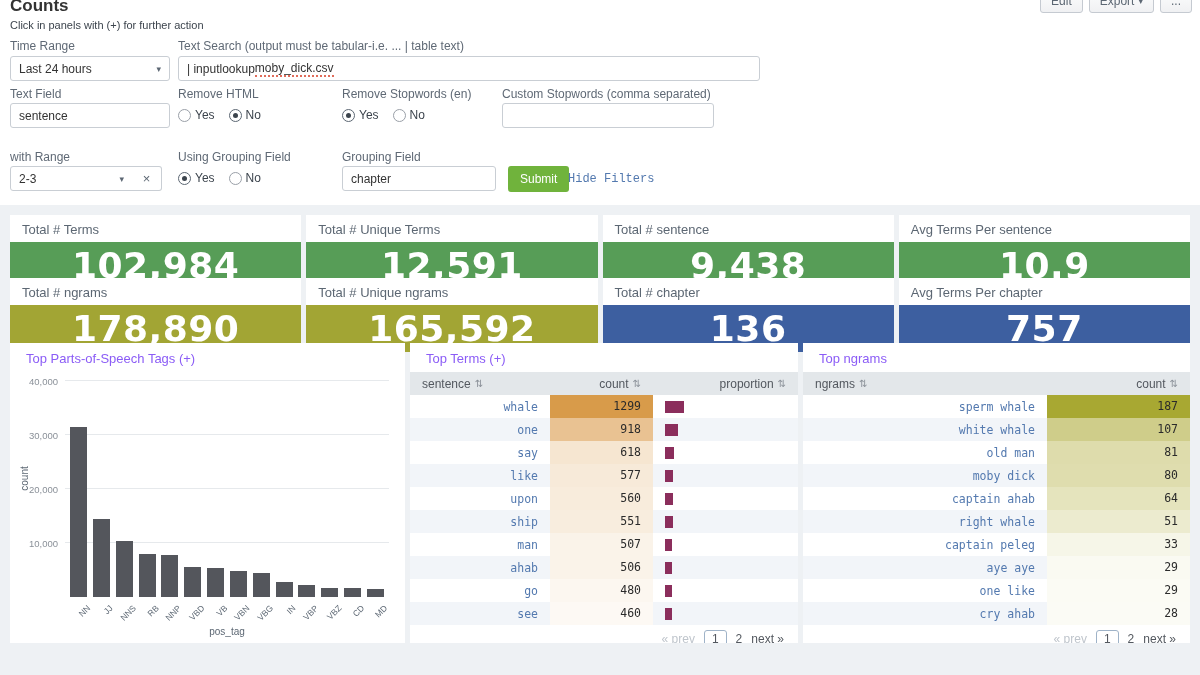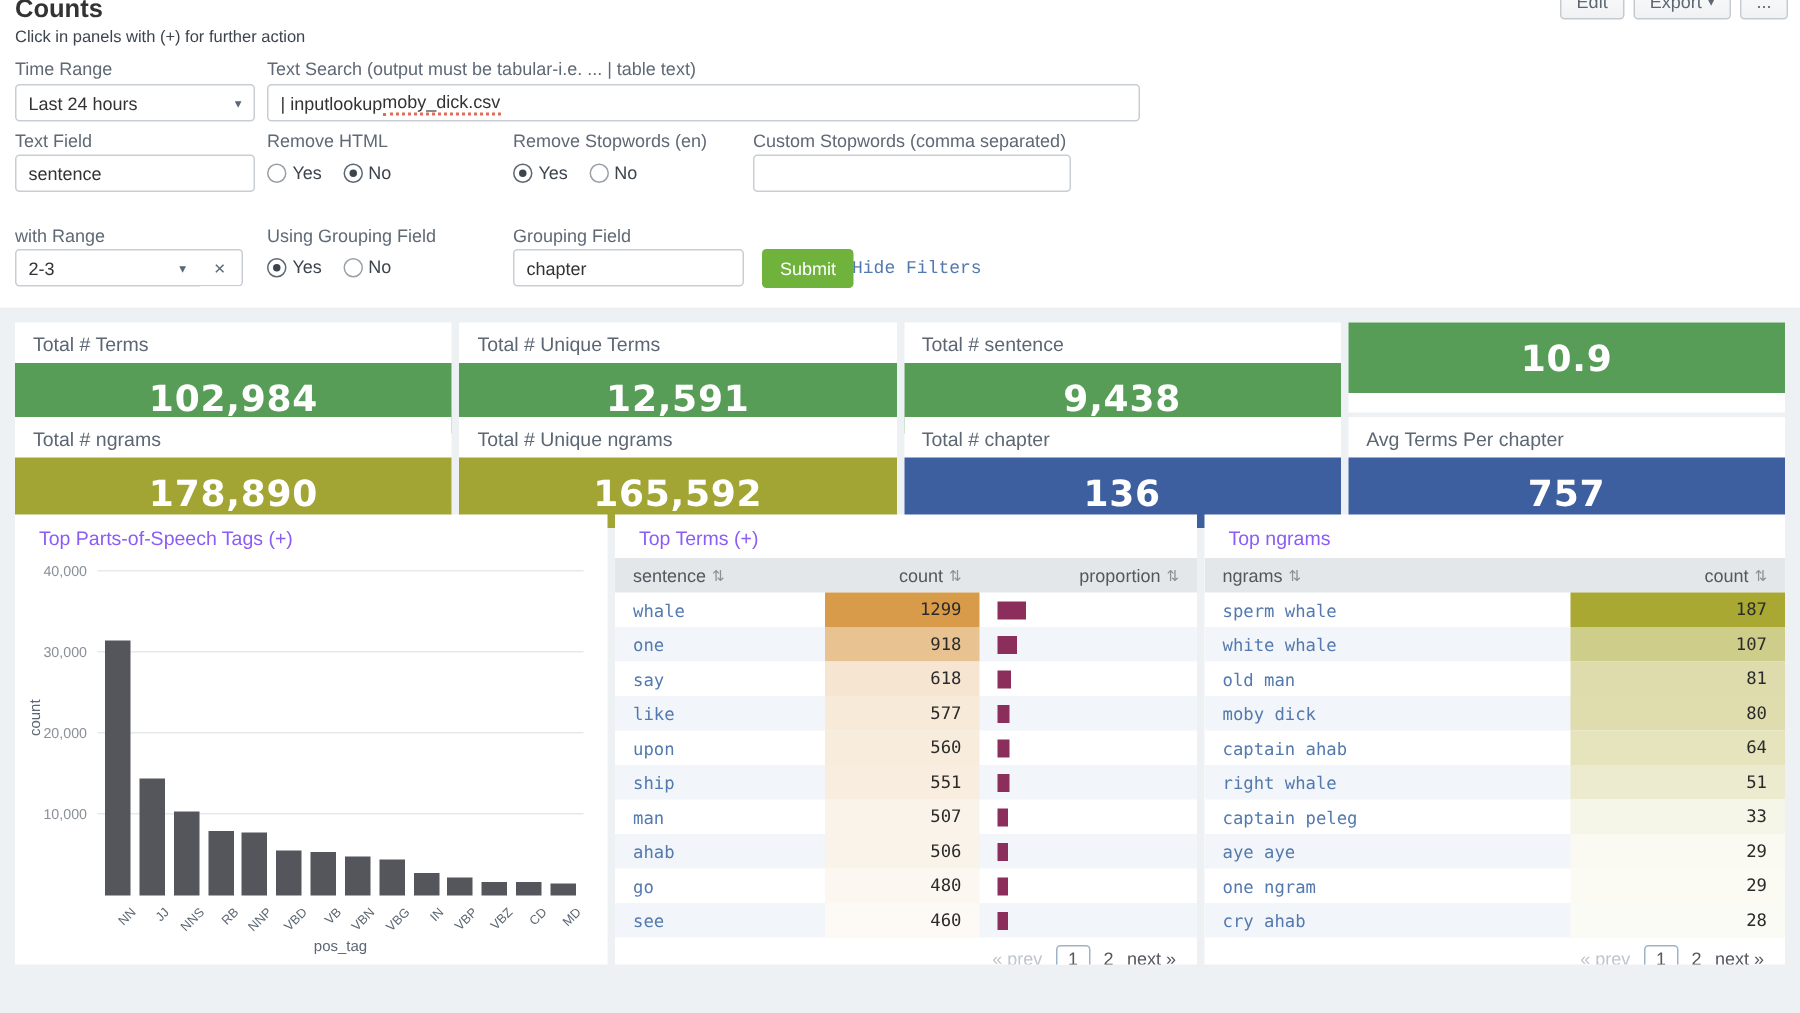--- a/index.html
+++ b/index.html
@@ -38,21 +38,21 @@
     font-size:12px; border:none; border-radius:3px; display:flex; align-items:center; }
   .link { color:#5379af; font-size:12px; text-decoration:none;font-family:Liberation Mono, monospace; }
   .hide-filters { position:absolute; left:568px; top:172px; }
 
   
   .dash { position:absolute; left:10px; top:215px; width:1180px; }
   .tiles-grid { display:grid; grid-template-columns:repeat(4,1fr); column-gap:5px; row-gap:3px; }
   .tile { background:#fff; height:60px; }
   .tile-title { padding:7px 12px 5px; font-size:13px; color:#5c6773; }
   .tile-value { height:47px; display:flex; align-items:center; justify-content:center; color:#fff;
-    font-size:24px; font-weight:bold; font-family:"DejaVu Sans",sans-serif; letter-spacing:0.5px; }
+    font-size:36px; font-weight:bold; font-family:"DejaVu Sans",sans-serif; letter-spacing:0.5px; }
 
   .panels { display:grid; grid-template-columns:395px 388px 1fr; gap:5px; margin-top:5px; height:300px; }
   .panel { background:#fff; position:relative; overflow:hidden; }
   .panel-title { padding:8px 16px 6px; font-size:13px; color:#8b5cf6; }
 
   
   .chart-plot { position:absolute; left:55px; right:16px; top:38px; height:216px; }
   .gridline { position:absolute; left:0; right:0; height:1px; background:#e6e9ec; }
   .ytick { position:absolute; right:calc(100% + 7px); transform:translateY(6px); font-size:9.5px; color:#8a9098; white-space:nowrap; }
   .chart-bars { position:absolute; inset:0; display:flex; align-items:flex-end; justify-content:space-between; padding:0 3px; }
@@ -67,21 +67,21 @@
   
   .thead { display:grid; background:#e3e7ea; font-size:12px; color:#53585f; height:23px; align-items:center; }
   .th { padding:0 12px; display:flex; align-items:center; gap:4px; }
   .th.num { justify-content:flex-end; }
   .sort { font-size:10px; color:#8a9098; }
   .trow { display:grid; height:23px; align-items:center; font-family:"DejaVu Sans Mono","Liberation Mono",monospace; font-size:11.5px; }
   .trow:nth-child(even) { background:#f2f5f9; }
   .tt-cols { grid-template-columns:140px 103px 1fr; }
   .ng-cols { grid-template-columns:244px 1fr; }
   .cell { padding:0 12px; overflow:hidden; white-space:nowrap; }
-  .term { color:#5379af; }
+  .term { color:#5379af;text-align:right; }
   .cnum { text-align:right; color:#2b2b2b; height:23px; line-height:23px; }
   .pbar { display:inline-block; height:12px; background:#8b2e5c; vertical-align:middle; }
   .pager { display:flex; justify-content:flex-end; align-items:center; gap:9px; padding:5px 14px; font-size:12px; color:#53585f; }
   .pg-prev { color:#bfc5cc; }
   .pg-cur { border:1px solid #9fb3c8; border-radius:3px; padding:1px 7px; background:#fff; }
 </style>
 </head>
 <body>
 
 <div class="topsection">
@@ -173,20 +173,21 @@
       </div>
       <div class="tile">
         <div class="tile-title">Total # Unique Terms</div>
         <div class="tile-value" style="background: rgb(87, 157, 87);">12,591</div>
       </div>
       <div class="tile">
         <div class="tile-title">Total # sentence</div>
         <div class="tile-value" style="background: rgb(87, 157, 87);">9,438</div>
       </div>
       <div class="tile">
+        <div class="tile-title">Avg Terms Per sentence</div>
         <div class="tile-value" style="background: rgb(87, 157, 87);">10.9</div>
       </div>
       <div class="tile">
         <div class="tile-title">Total # ngrams</div>
         <div class="tile-value" style="background: rgb(162, 165, 52);">178,890</div>
       </div>
       <div class="tile">
         <div class="tile-title">Total # Unique ngrams</div>
         <div class="tile-value" style="background: rgb(162, 165, 52);">165,592</div>
       </div>
@@ -423,21 +424,21 @@
           </div>
           <div class="trow ng-cols">
             <div class="cell term">captain peleg</div>
             <div class="cell cnum" style="background: rgb(246, 246, 232);">33</div>
           </div>
           <div class="trow ng-cols">
             <div class="cell term">aye aye</div>
             <div class="cell cnum" style="background: rgb(250, 250, 242);">29</div>
           </div>
           <div class="trow ng-cols">
-            <div class="cell term">one ngram</div>
+            <div class="cell term">one like</div>
             <div class="cell cnum" style="background: rgb(251, 251, 244);">29</div>
           </div>
           <div class="trow ng-cols">
             <div class="cell term">cry ahab</div>
             <div class="cell cnum" style="background: rgb(251, 251, 245);">28</div>
           </div>
         </div>
       <div class="pager">
         <span class="pg-prev">« prev</span>
         <span class="pg-cur">1</span>

